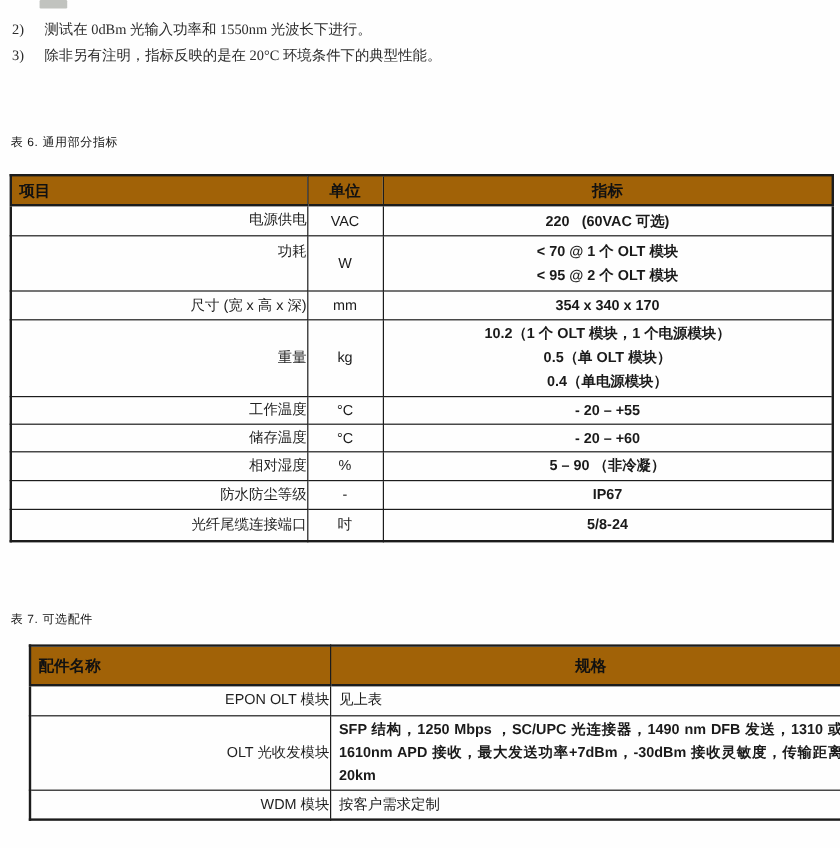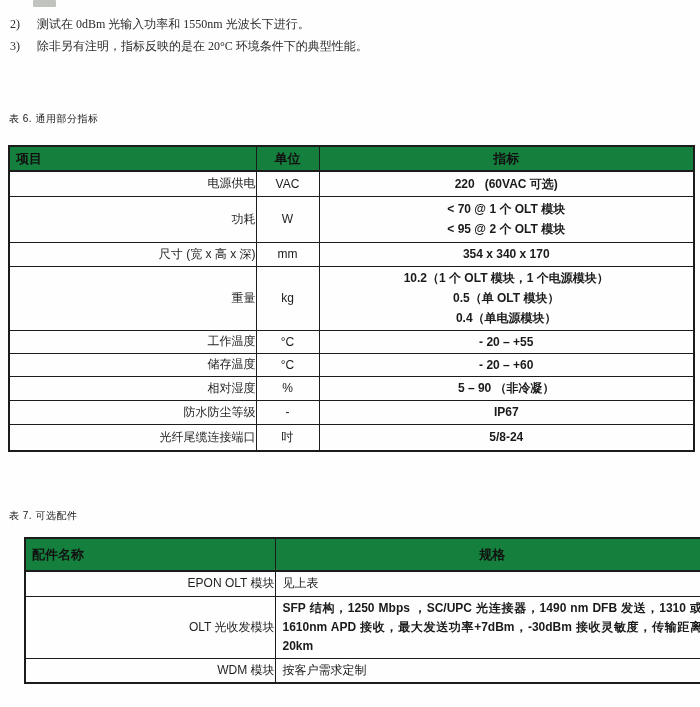--- a/index.html
+++ b/index.html
@@ -39,21 +39,21 @@
     width: 685px;
     border-collapse: collapse; table-layout: fixed;
     border: 2px solid #1c1c1c;
   }
   .table6 { top: 145px; }
   .table7 { top: 537px; margin-left: 16px; }
 
   th, td { border: 1px solid #1c1c1c; overflow: hidden; }
 
   th {
-    background: #15803d;
+    background: #a16207;
     font-size: 13px; font-weight: bold; color: #111;
     border-bottom-width: 2px;
   }
   th.th-left { text-align: left; padding-left: 6px; }
   th.th-center { text-align: center; }
 
   td.cell-item {
     text-align: right; padding-left: 6px;
     font-size: 12px; color: #1f1f1f;
   }
@@ -98,21 +98,21 @@
     <th class="th-center">指标</th>
   </tr>
   <tr style="height:25px">
     <td class="cell-item">电源供电</td>
     <td class="cell-unit">VAC</td>
     <td class="cell-spec">
       <div class="spec-line">220&nbsp;&nbsp;&nbsp;(60VAC 可选)</div>
     </td>
   </tr>
   <tr style="height:46px">
-    <td class="cell-item" style="vertical-align:top;padding-top:14px">功耗</td>
+    <td class="cell-item" style="vertical-align:top;padding-top:4px">功耗</td>
     <td class="cell-unit">W</td>
     <td class="cell-spec">
       <div class="spec-line">&lt; 70 @ 1 个 OLT 模块</div>
       <div class="spec-line">&lt; 95 @ 2 个 OLT 模块</div>
     </td>
   </tr>
   <tr style="height:24px">
     <td class="cell-item">尺寸 (宽 x 高 x 深)</td>
     <td class="cell-unit">mm</td>
     <td class="cell-spec">

